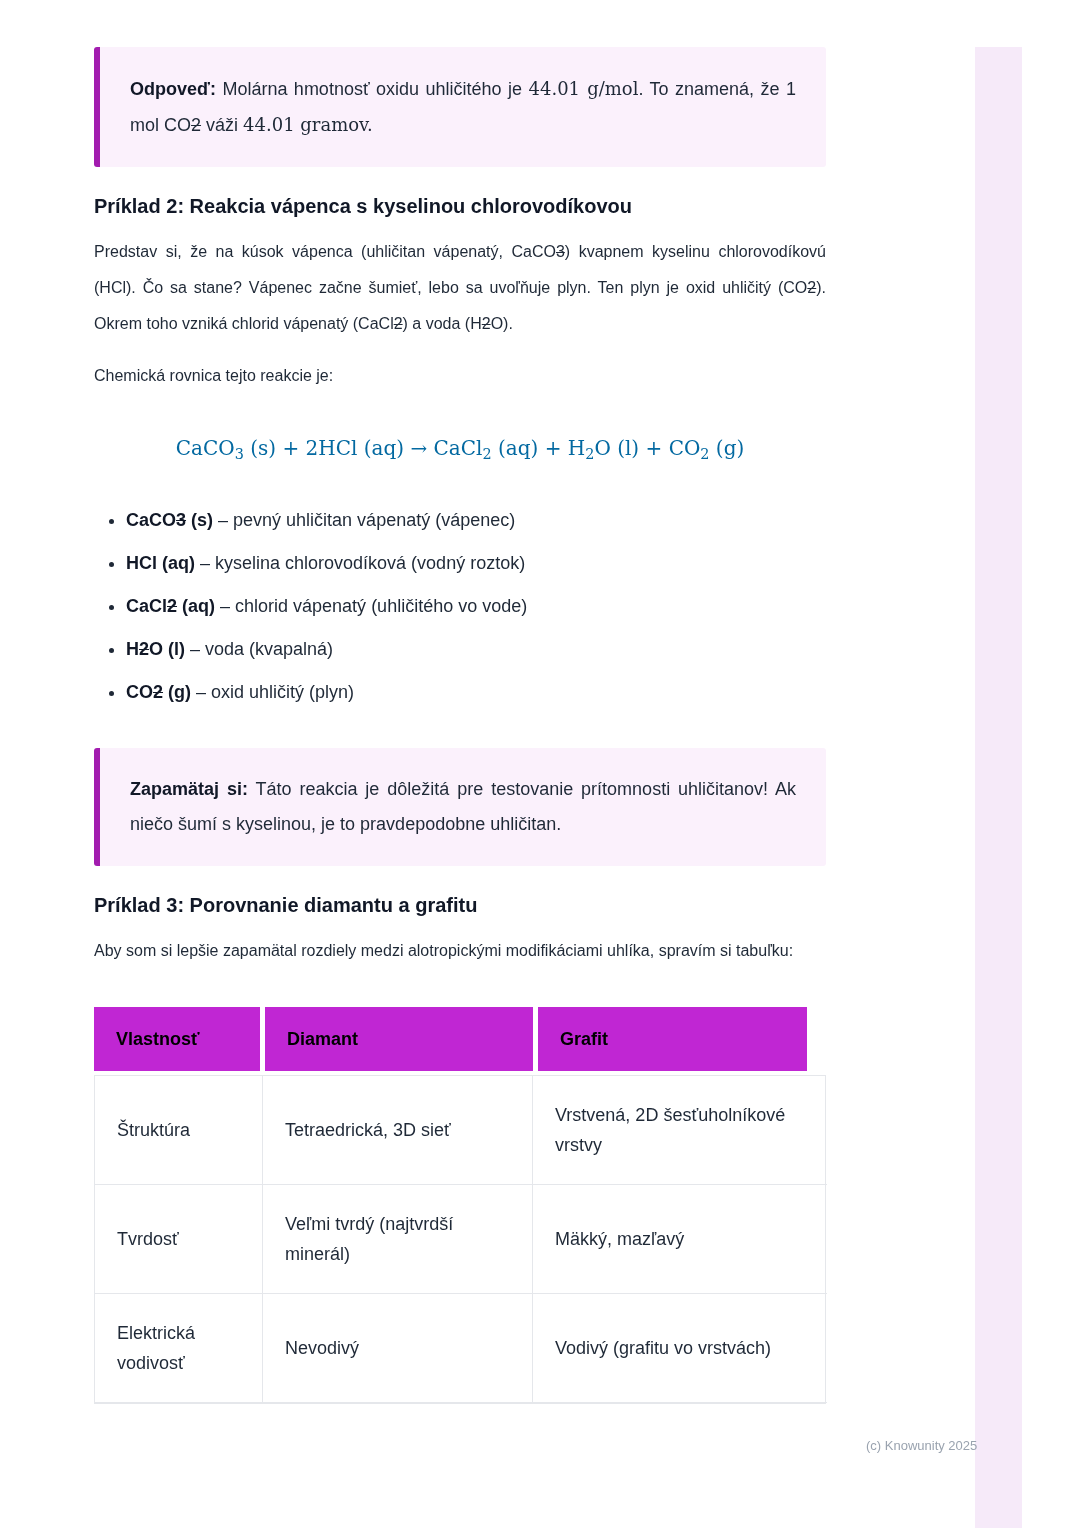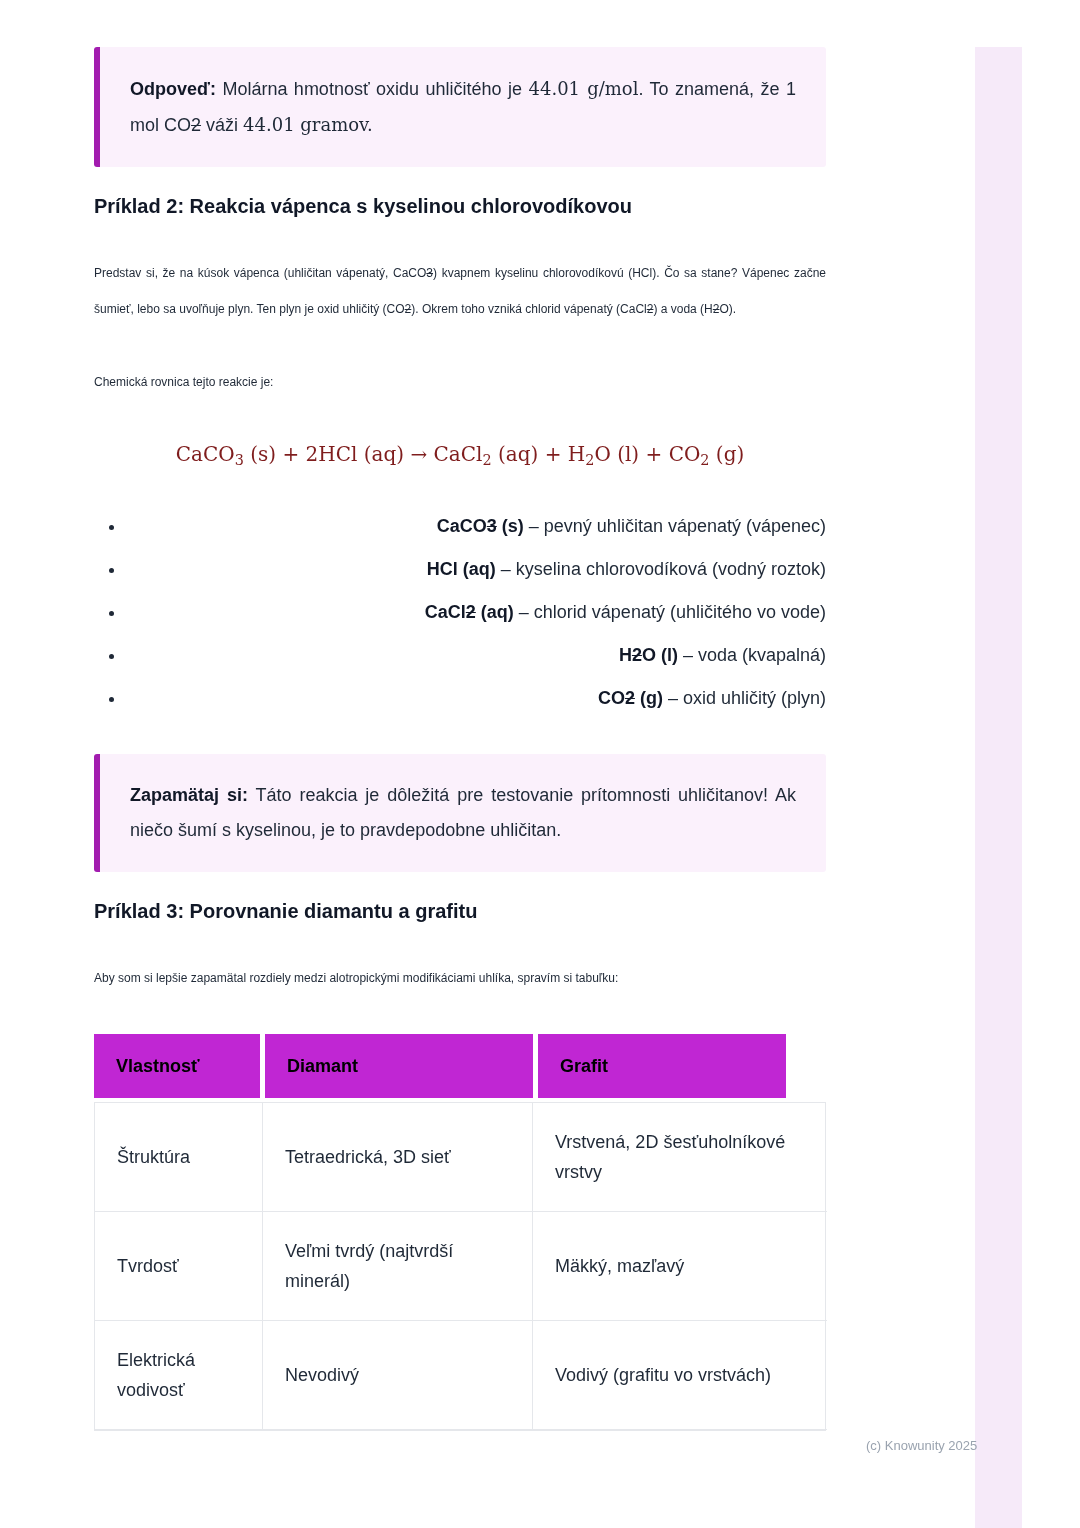--- a/index.html
+++ b/index.html
@@ -15,45 +15,45 @@
   .callout {
     background:var(--callout-bg,#fbf1fc);
     border-left:6px solid var(--accent,#a21caf);
     border-radius:3px;
     padding:24px 30px;
     font-size:18px; line-height:35px; text-align:justify;
   }
   .callout.remember { margin-top:42px; }
 
   .h2 { font-size:20px; font-weight:700; color:var(--heading,#111827); margin-top:28px; }
-  .para { font-size:12px; line-height:36px; text-align:justify; margin-top:37px; }
+  .para { font-size:16px; line-height:36px; text-align:justify; margin-top:16px; }
 
   .equation {
     font-family:"DejaVu Serif","Liberation Serif",serif;
-    font-size:20px; text-align:center; margin-top:42px; color:#7f1d1d;
+    font-size:20px; text-align:center; margin-top:42px; color:#0369a1;
   }
   .equation .sub { font-size:0.72em; vertical-align:-0.28em; }
 
-  ul.species { margin-top:44px; margin-bottom:0; padding-left:32px; font-size:18px; list-style:disc;text-align:right; }
+  ul.species { margin-top:44px; margin-bottom:0; padding-left:32px; font-size:18px; list-style:disc; }
   ul.species li { margin-bottom:15px; line-height:28px; }
 
   .b { font-weight:700; color:var(--heading,#111827); }
   .strike { text-decoration:line-through; }
   .serif { font-family:"DejaVu Serif","Liberation Serif",serif; }
   .sub { font-size:0.72em; vertical-align:-0.25em; }
 
   .tbl { margin-top:38px; }
   .tbl-head { display:flex; gap:5px; }
   .th {
     background:var(--table-header-bg,#c026d3); color:#000000; font-weight:700; font-size:18px;
     height:64px; display:flex; align-items:center; padding:0 22px;
   }
   .th:nth-child(1){ width:166px; }
   .th:nth-child(2){ width:268px; }
-  .th:nth-child(3){ width:248px; }
+  .th:nth-child(3){ width:269px; }
   .tbl-body {
     margin-top:4px;
     display:grid; grid-template-columns:168px 270px 294px;
     border:1px solid var(--border,#e5e7eb);
   }
   .td {
     border-right:1px solid var(--border,#e5e7eb);
     border-bottom:1px solid var(--border,#e5e7eb);
     padding:24px 22px; min-height:106px;
     display:flex; align-items:center;

